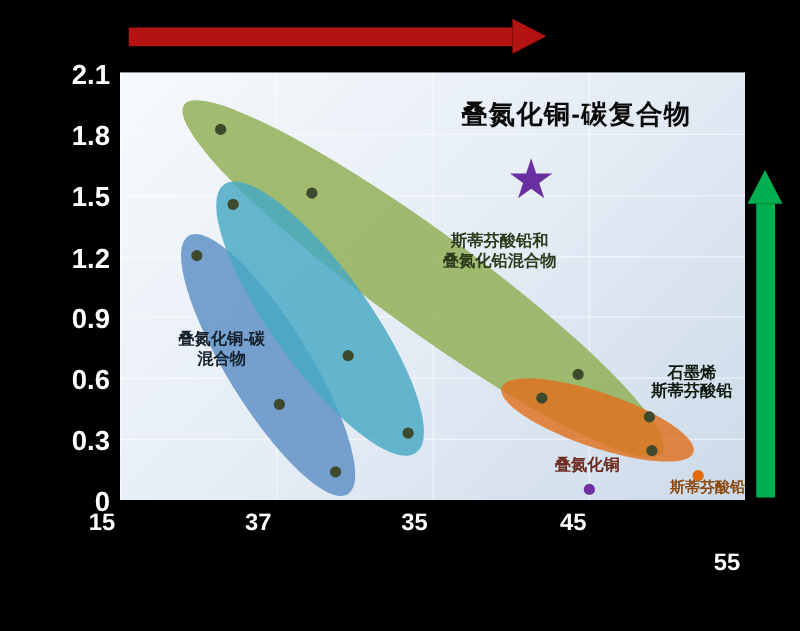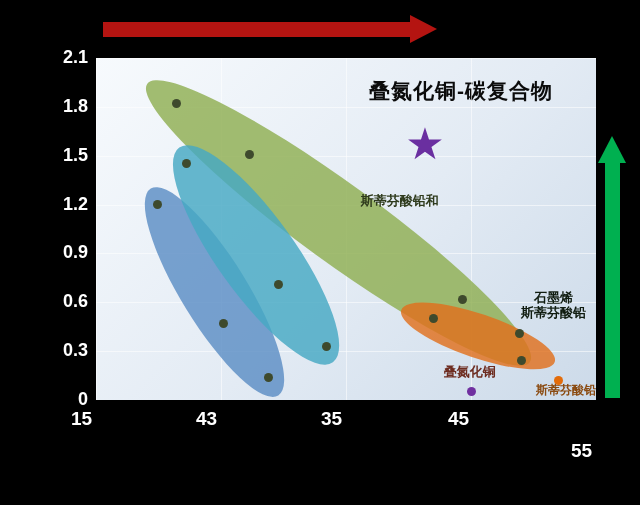--- a/index.html
+++ b/index.html
@@ -20,21 +20,21 @@
   .star{position:absolute;line-height:1;font-size:44px;}
   .lbl{position:absolute;transform:translate(-50%,-50%);text-align:center;
        line-height:1.22;white-space:nowrap;}
   .chart-title{
     position:absolute;left:365px;top:33px;transform:translate(-50%,-50%);
     font-size:21px;font-weight:bold;color:#0b0b0b;white-space:nowrap;letter-spacing:1px;
   }
   .tick-x{position:absolute;top:408px;width:50px;text-align:left;
           color:#ffffff;font-size:19px;font-weight:bold;}
   .tick-y{position:absolute;width:44px;left:44px;text-align:right;
-          color:#ffffff;font-size:18px;font-weight:bold;}
+          color:#ffffff;font-size:22px;font-weight:bold;}
   .top-arrow{position:absolute;left:103px;top:15px;display:flex;align-items:center;}
   .top-arrow .abody{width:307px;height:15px;}
   .top-arrow .ahead{width:0;height:0;border-top:14px solid transparent;
                     border-bottom:14px solid transparent;border-left-width:27px;
                     border-left-style:solid;}
   .right-arrow{position:absolute;left:598px;top:136px;display:flex;
                flex-direction:column;align-items:center;}
   .right-arrow .ahead{width:0;height:0;border-left:14px solid transparent;
                       border-right:14px solid transparent;border-bottom-width:27px;
                       border-bottom-style:solid;}
@@ -82,38 +82,43 @@
       <div class="dot" style="left: 85.5px; top: 101.357px; background: rgb(62, 74, 45);"></div>
       <div class="dot" style="left: 178px; top: 221.871px; background: rgb(62, 74, 45);"></div>
       <div class="dot" style="left: 225.5px; top: 283.757px; background: rgb(62, 74, 45);"></div>
       <div class="dot" style="left: 333px; top: 256.071px; background: rgb(62, 74, 45);"></div>
       <div class="dot" style="left: 419.25px; top: 270.729px; background: rgb(62, 74, 45);"></div>
       <div class="dot" style="left: 370.5px; top: 329.357px; background: rgb(112, 48, 160);"></div>
       <div class="dot" style="left: 458px; top: 317.957px; background: rgb(227, 108, 10);"></div>
       <div class="star" style="left: 309.25px; top: 64.3143px; color: rgb(106, 47, 160);">★</div>
       <div class="lbl" style="left: 303.75px; top: 143.314px; color: rgb(47, 59, 29); font-size: 13px; font-weight: bold;">
         <div>斯蒂芬酸铅和</div>
+        <div>叠氮化铅混合物</div>
+      </div>
+      <div class="lbl" style="left: 81.25px; top: 221.486px; color: rgb(21, 34, 46); font-size: 13px; font-weight: bold;">
+        <div>叠氮化铜-碳</div>
+        <div>混合物</div>
       </div>
       <div class="lbl" style="left: 457.5px; top: 247.543px; color: rgb(16, 28, 16); font-size: 13px; font-weight: bold;">
         <div>石墨烯</div>
         <div>斯蒂芬酸铅</div>
       </div>
       <div class="lbl" style="left: 373.75px; top: 314.314px; color: rgb(109, 44, 32); font-size: 13px; font-weight: bold;">
         <div>叠氮化铜</div>
       </div>
       <div class="lbl" style="left: 470px; top: 332.229px; color: rgb(138, 74, 16); font-size: 12px; font-weight: bold;">
         <div>斯蒂芬酸铅</div>
       </div>
     </div>
 
   <div id="xticks"></div>
   <div id="yticks"></div>
 
 <div class="tick-x" style="left: 71px;">15</div>
-    <div class="tick-x" style="left: 196px;">43</div>
+    <div class="tick-x" style="left: 196px;">37</div>
     <div class="tick-x" style="left: 321px;">35</div>
     <div class="tick-x" style="left: 448px;">45</div>
     <div class="tick-x" style="left: 571px; margin-top: 32px;">55</div>
     <div class="tick-y" style="top: 389px;">0</div>
     <div class="tick-y" style="top: 340.143px;">0.3</div>
     <div class="tick-y" style="top: 291.286px;">0.6</div>
     <div class="tick-y" style="top: 242.429px;">0.9</div>
     <div class="tick-y" style="top: 193.571px;">1.2</div>
     <div class="tick-y" style="top: 144.714px;">1.5</div>
     <div class="tick-y" style="top: 95.8571px;">1.8</div>

